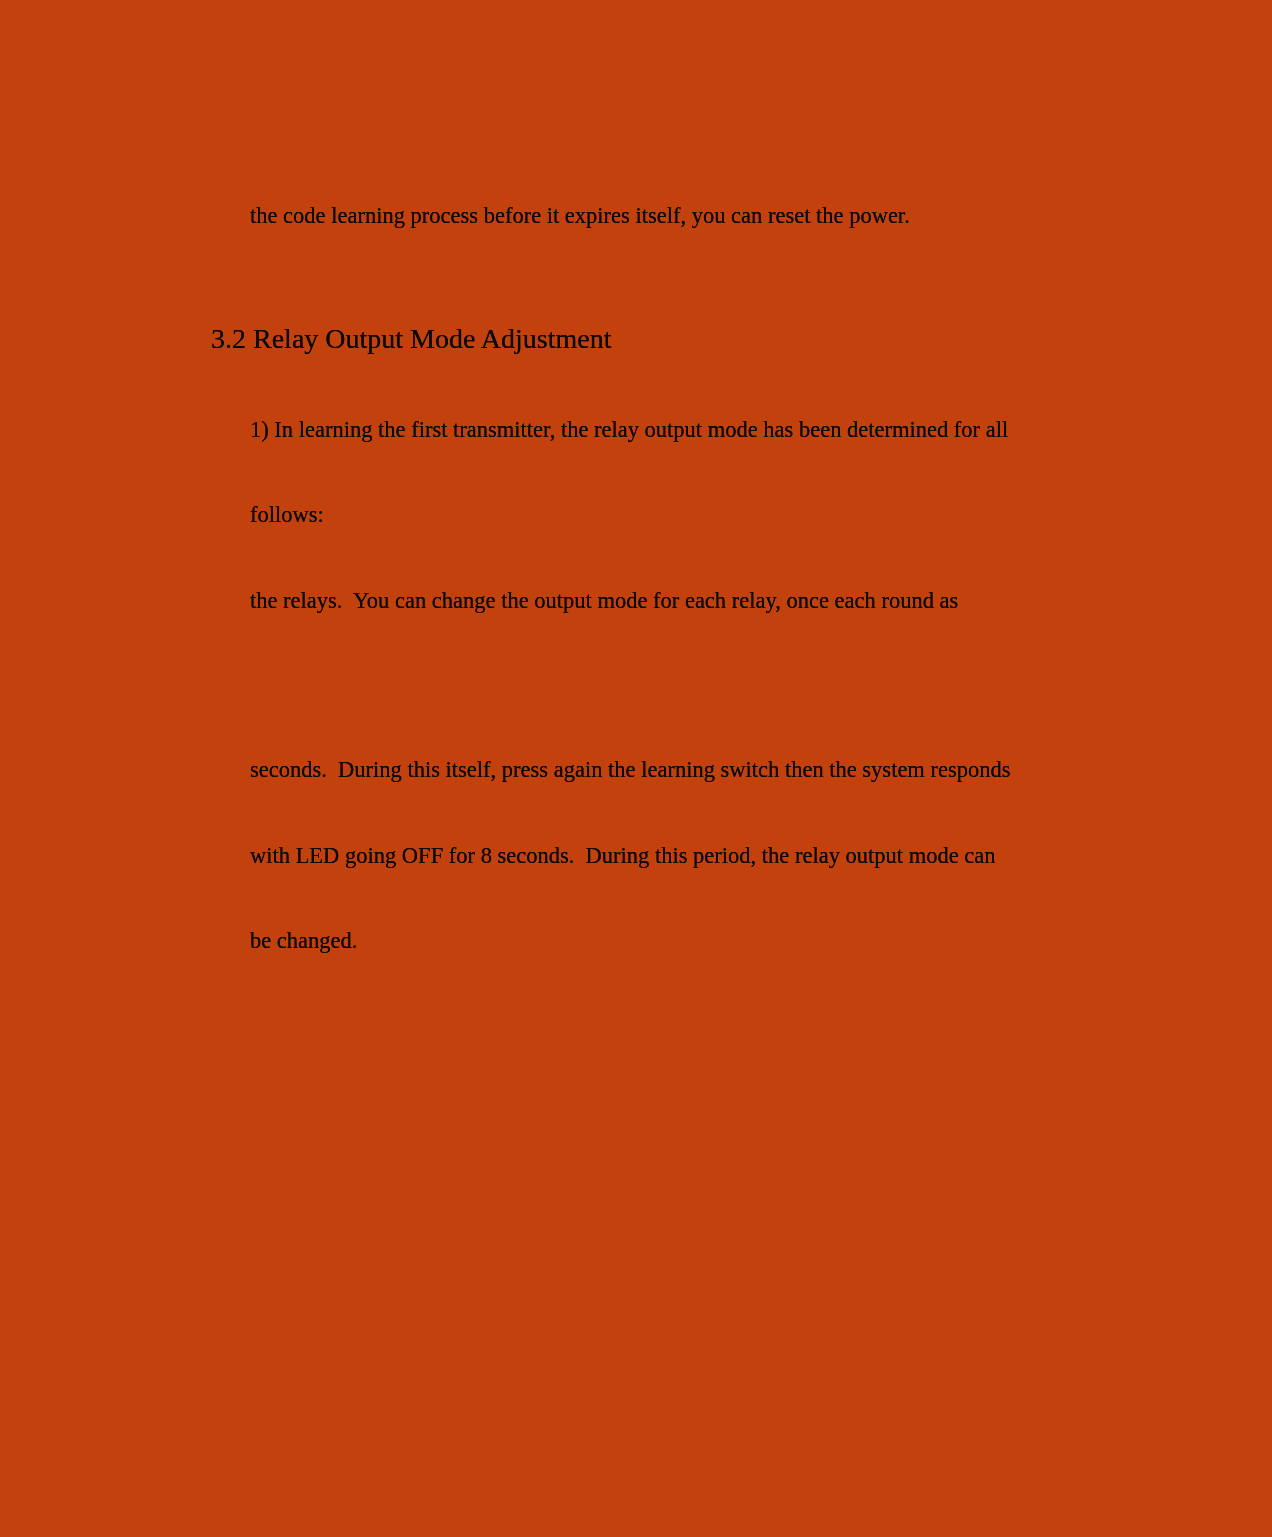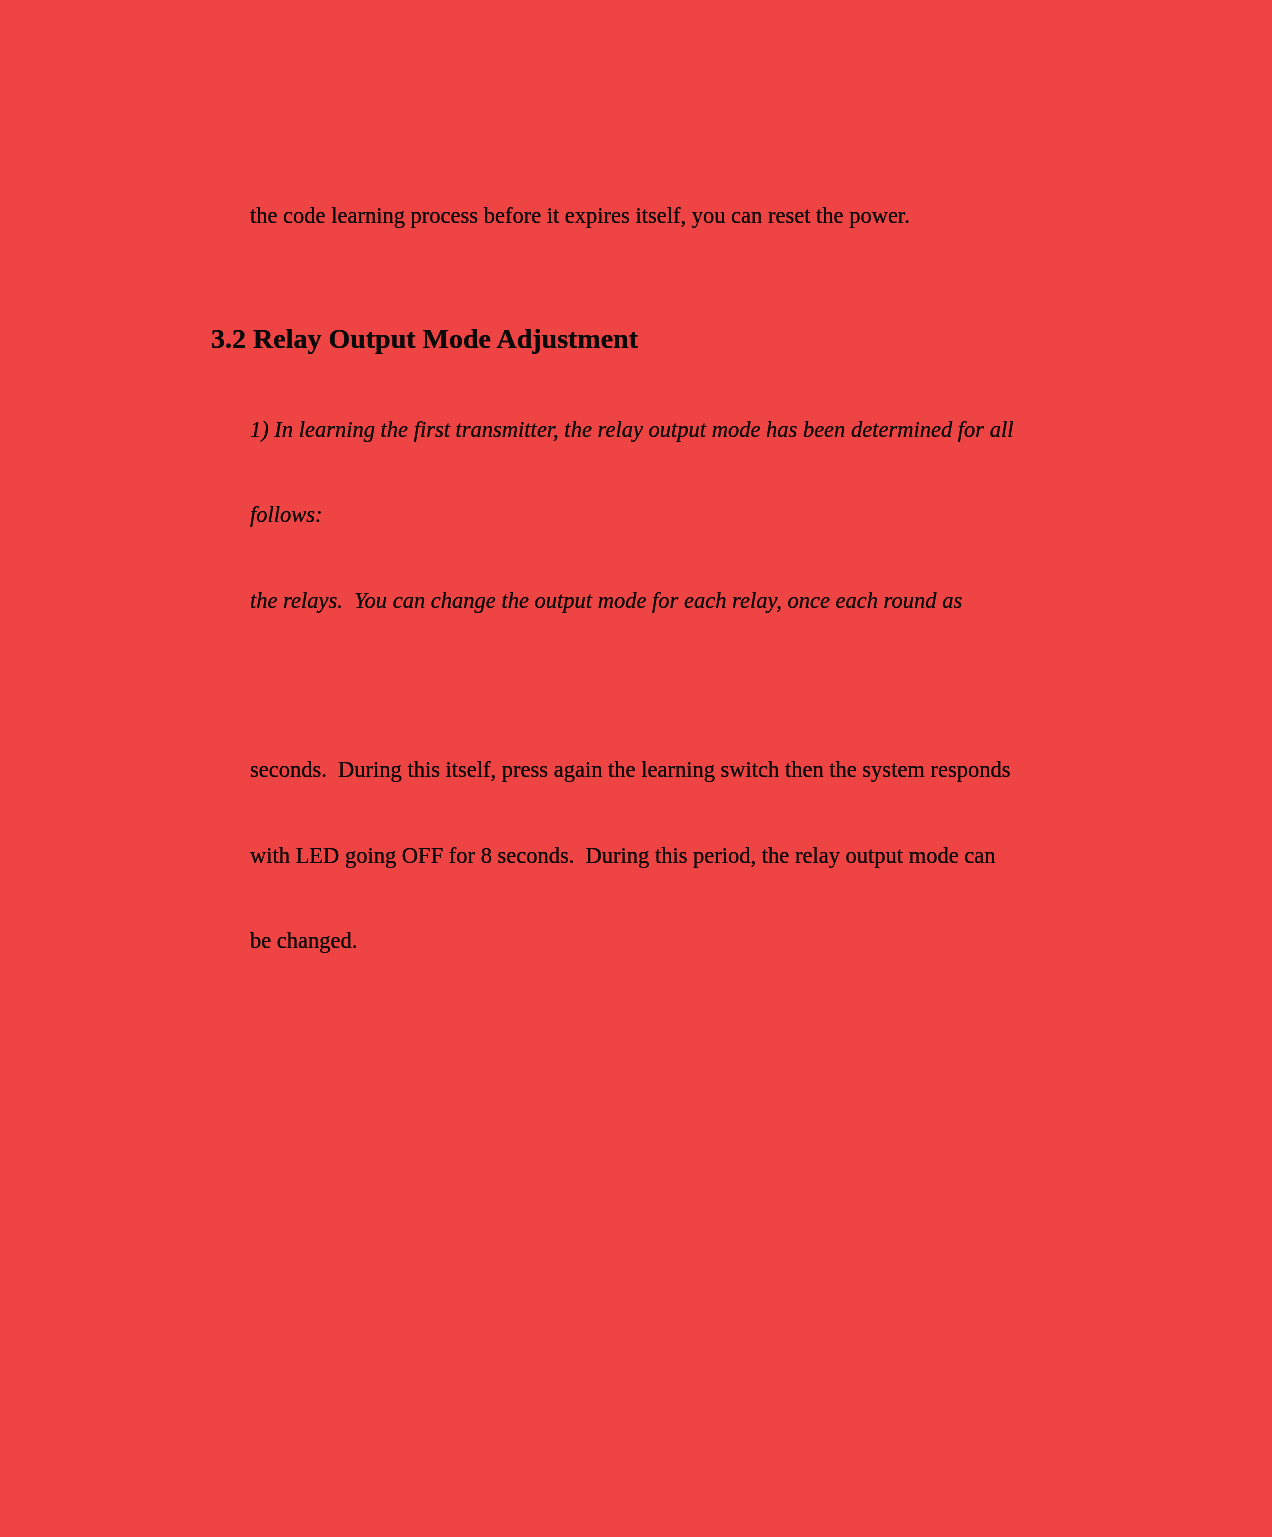--- a/index.html
+++ b/index.html
@@ -4,21 +4,21 @@
 <style>
   html, body {
     margin: 0;
     padding: 0;
     background: #ffffff;
   }
   .page {
     position: relative;
     width: 1272px;
     height: 1537px;
-    background: #ef4444;
+    background: #c2410c;
     overflow: hidden;
     font-family: "Liberation Serif", "DejaVu Serif", serif;
     color: #0a0a0a;
   }
   .content {
     padding-top: 145px;
   }
   .para {
     margin: 0 0 27px 250px;
     font-size: 22.5px;
@@ -27,40 +27,40 @@
     
     text-shadow: 0 0 0.6px rgba(0,0,0,0.85);
   }
   .para .line {
     min-height: 28.5px;
   }
   .heading {
     margin: 33px 0 0 211px;
     font-size: 28px;
     line-height: 36px;
-    font-weight: bold;
+    font-weight: normal;
     white-space: pre-wrap;
     text-shadow: 0 0 0.6px rgba(0,0,0,0.9);
   }
 </style>
 </head>
 <body>
 
 <div class="page">
   <div class="content">
 
     <div class="para">
       <div class="line">the code learning process before it expires itself, you can reset the power.</div>
     </div>
 
 
 
     <div class="heading">3.2 Relay Output Mode Adjustment</div>
 
-    <div class="para" style="margin-top:2px;font-style:italic;">
+    <div class="para" style="margin-top:2px;">
       <div class="line">1) In learning the first transmitter, the relay output mode has been determined for all</div>
       <div class="line">follows:</div>
       <div class="line">the relays.  You can change the output mode for each relay, once each round as</div>
     </div>
 
     <div class="para">
       <div class="line">seconds.  During this itself, press again the learning switch then the system responds</div>
       <div class="line">with LED going OFF for 8 seconds.  During this period, the relay output mode can</div>
       <div class="line">be changed.</div>
     </div>

